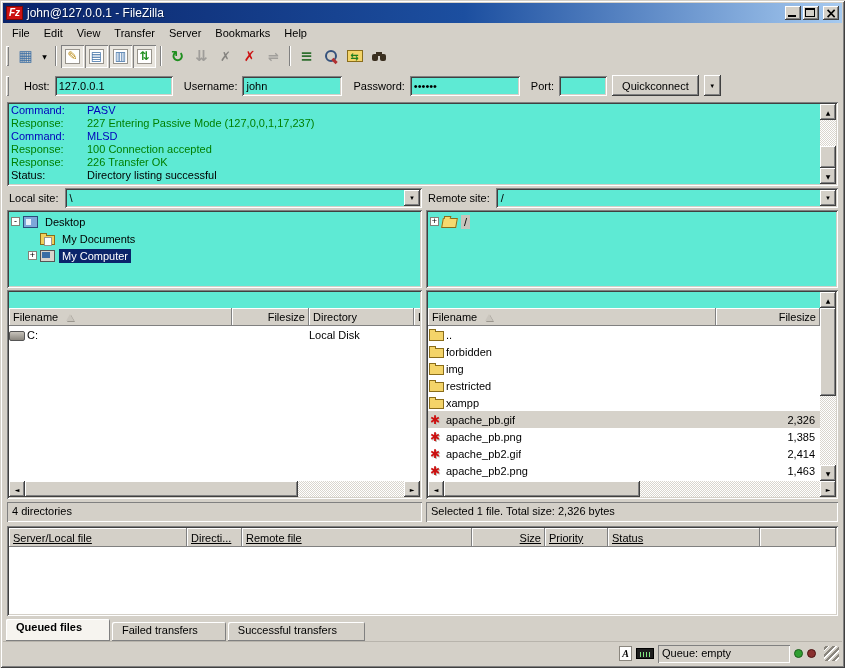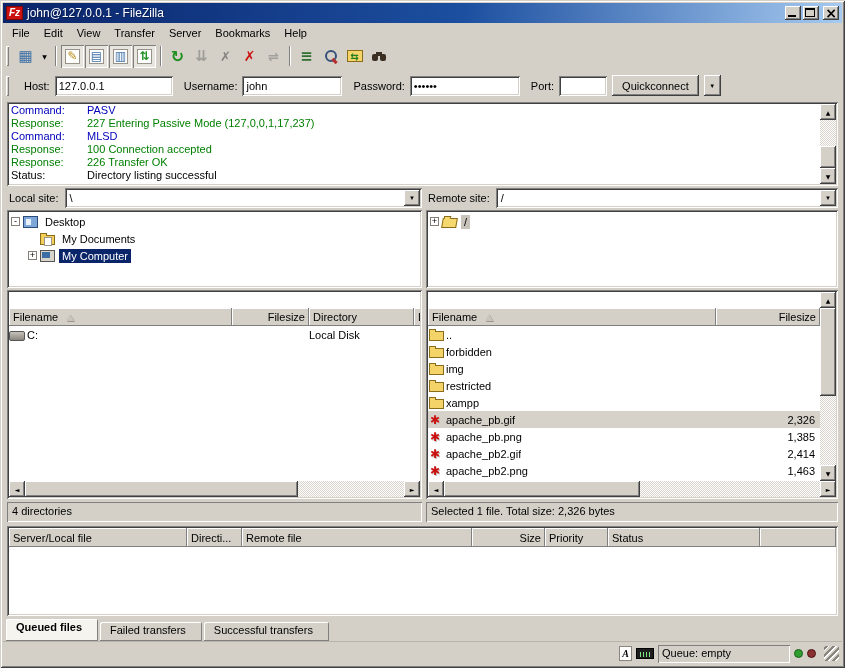--- a/index.html
+++ b/index.html
@@ -10,21 +10,21 @@
     padding:3px;
     box-shadow: inset 1px 1px 0 #d4d0c8, inset -1px -1px 0 #404040,
                 inset 2px 2px 0 #ffffff, inset -2px -2px 0 #808080;
     display:flex; flex-direction:column; overflow:hidden; }
 
   
   .raised { background:#d4d0c8;
     box-shadow: inset -1px -1px 0 #404040, inset 1px 1px 0 #ffffff, inset -2px -2px 0 #808080, inset 2px 2px 0 #d4d0c8; }
   .raised-thin { background:#d4d0c8;
     box-shadow: inset -1px -1px 0 #808080, inset 1px 1px 0 #ffffff; }
-  .sunken-field { background:#ffffff;
+  .sunken-field { background:#5eead4;
     box-shadow: inset 1px 1px 0 #808080, inset -1px -1px 0 #ffffff, inset 2px 2px 0 #404040, inset -2px -2px 0 #d4d0c8; }
   .sunken-thin { box-shadow: inset 1px 1px 0 #808080, inset -1px -1px 0 #ffffff; }
 
   
   .titlebar { height:20px; flex:none; display:flex; align-items:center; padding:0 3px;
     background:linear-gradient(to right,#0a246a,#1c4fa0 55%,#a6caf0); }
   .fzlogo { width:17px; height:14px; background:#cc1111; border:1px solid #7a0808; color:#fff;
     font-weight:bold; font-size:10px; line-height:12px; text-align:center; margin-right:4px; font-style:italic; }
   .title-text { color:#fff; font-weight:normal; font-size:12px; text-shadow:1px 1px 0 #00000055; }
   .winbtns { margin-left:auto; display:flex; gap:2px; }
@@ -166,27 +166,27 @@
   .fic[data-icon="drive"]::before { content:""; position:absolute; top:4px; left:0; width:14px; height:8px;
     background:linear-gradient(#c6c2ba,#8a867e); border:1px solid #555; border-radius:2px; }
   .fname { overflow:hidden; }
   .fsize { margin-left:auto; padding-right:5px; }
   .c-name-l { width:223px; } .c-size-l { width:77px; } .c-type-l { width:105px; }
   .c-name-r { width:288px; }
   .cell-type { flex:none; width:105px; overflow:hidden; }
   .statusline { height:20px; flex:none; margin-top:3px; padding:3px 5px; overflow:hidden; white-space:nowrap; }
 
   
-  .queuebox { flex:1; margin:4px 4px 0 4px; display:flex; flex-direction:column; padding:2px; background:#fff; min-height:0; }
+  .queuebox { flex:1; margin:4px 4px 0 4px; display:flex; flex-direction:column; padding:2px; background:#fff; min-height:0;text-decoration:underline; }
   .qheader { height:19px; flex:none; display:flex; overflow:hidden; background:#d4d0c8; }
   .qc0 { width:178px; } .qc1 { width:55px; } .qc2 { width:230px; } .qc3 { width:73px; } .qc4 { width:63px; } .qc5 { width:152px; }
   .qbody { flex:1; background:#fff; }
 
   .tabsrow { height:24px; flex:none; display:flex; align-items:flex-end; padding-left:3px; margin-top:1px; }
-  .tab { height:19px; padding:2px 16px 0 10px; margin-right:2px; white-space:nowrap;
+  .tab { height:19px; padding:2px 28px 0 10px; margin-right:2px; white-space:nowrap;
     border-radius:2px 2px 0 0; }
   .tab.active { height:22px; font-weight:bold; background:#f6f4ef; z-index:2; }
 
   
   .statusbar { height:24px; flex:none; display:flex; align-items:center; border-top:1px solid #b8b4ac;
     padding:0 3px 0 6px; }
   .sb-cluster { margin-left:auto; display:flex; align-items:center; gap:4px; }
   .dtype-icon { width:13px; height:15px; background:#fff; border:1px solid #8a867e; text-align:center;
     font:bold 10px/14px "Liberation Serif",serif; font-style:italic; }
   .speed-icon { width:18px; height:11px; background:#1d1d1d; border:1px solid #000; position:relative; }

